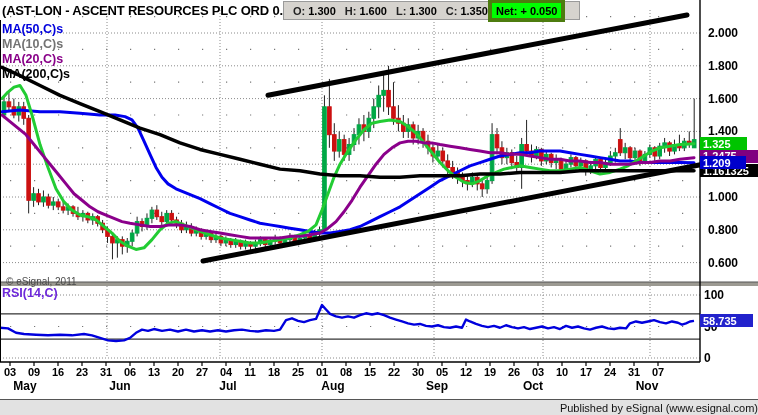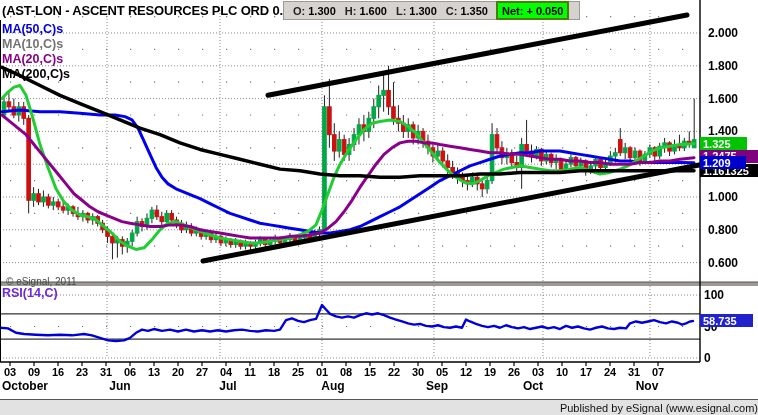--- a/index.html
+++ b/index.html
@@ -11,22 +11,22 @@
   .abs{position:absolute;white-space:nowrap;}
   .title{left:2px;top:3px;font-size:13px;font-weight:bold;color:#000;letter-spacing:-0.2px;}
   .quotebar{
     left:283px;top:1px;height:17px;width:295px;background:#d6d3ce;
     border:1px solid #9a9a9a;display:flex;align-items:center;
     font-size:11px;font-weight:bold;color:#000;
   }
   .quotebar .pair{margin-left:9px;display:flex;gap:3px;}
   .quotebar .lab{color:#222;}
   .netbadge{
-    margin-left:8px;height:15px;display:flex;align-items:center;
-    padding:0 4px;border:2px solid #4d7c0f;color:#000;
+    height:15px;display:flex;align-items:center;
+    padding:0 4px;border:4px solid #4d7c0f;color:#000;
   }
   .legend-item{left:2px;font-size:12.5px;font-weight:bold;}
   .axis-label{font-size:12px;font-weight:bold;color:#000;left:708px;z-index:1;}
   .tagbox{
     left:700px;height:13px;font-size:11px;font-weight:bold;color:#fff;
     display:flex;align-items:center;padding-left:3px;z-index:2;
   }
   .rsi-label{left:2px;top:286px;font-size:12.5px;font-weight:bold;}
   .rsi-axis-label{font-size:12px;font-weight:bold;left:704px;z-index:1;}
   .copyright{left:6px;top:276px;font-size:10px;color:#4a4a4a;}
@@ -471,21 +471,21 @@
       <div class="abs date-label" style="left: 442px;">05</div>
       <div class="abs date-label" style="left: 466px;">12</div>
       <div class="abs date-label" style="left: 490px;">19</div>
       <div class="abs date-label" style="left: 514px;">26</div>
       <div class="abs date-label" style="left: 538px;">03</div>
       <div class="abs date-label" style="left: 562px;">10</div>
       <div class="abs date-label" style="left: 586px;">17</div>
       <div class="abs date-label" style="left: 610px;">24</div>
       <div class="abs date-label" style="left: 634px;">31</div>
       <div class="abs date-label" style="left: 658px;">07</div>
-      <div class="abs month-label" style="left: 25px;">October</div>
+      <div class="abs month-label" style="left: 25px;">May</div>
       <div class="abs month-label" style="left: 120px;">Jun</div>
       <div class="abs month-label" style="left: 228px;">Jul</div>
       <div class="abs month-label" style="left: 333px;">Aug</div>
       <div class="abs month-label" style="left: 437px;">Sep</div>
       <div class="abs month-label" style="left: 533px;">Oct</div>
       <div class="abs month-label" style="left: 647px;">Nov</div>
     </div>
 
   <div class="abs pubbar">
     <span>Published by eSignal (www.esignal.com)</span>

